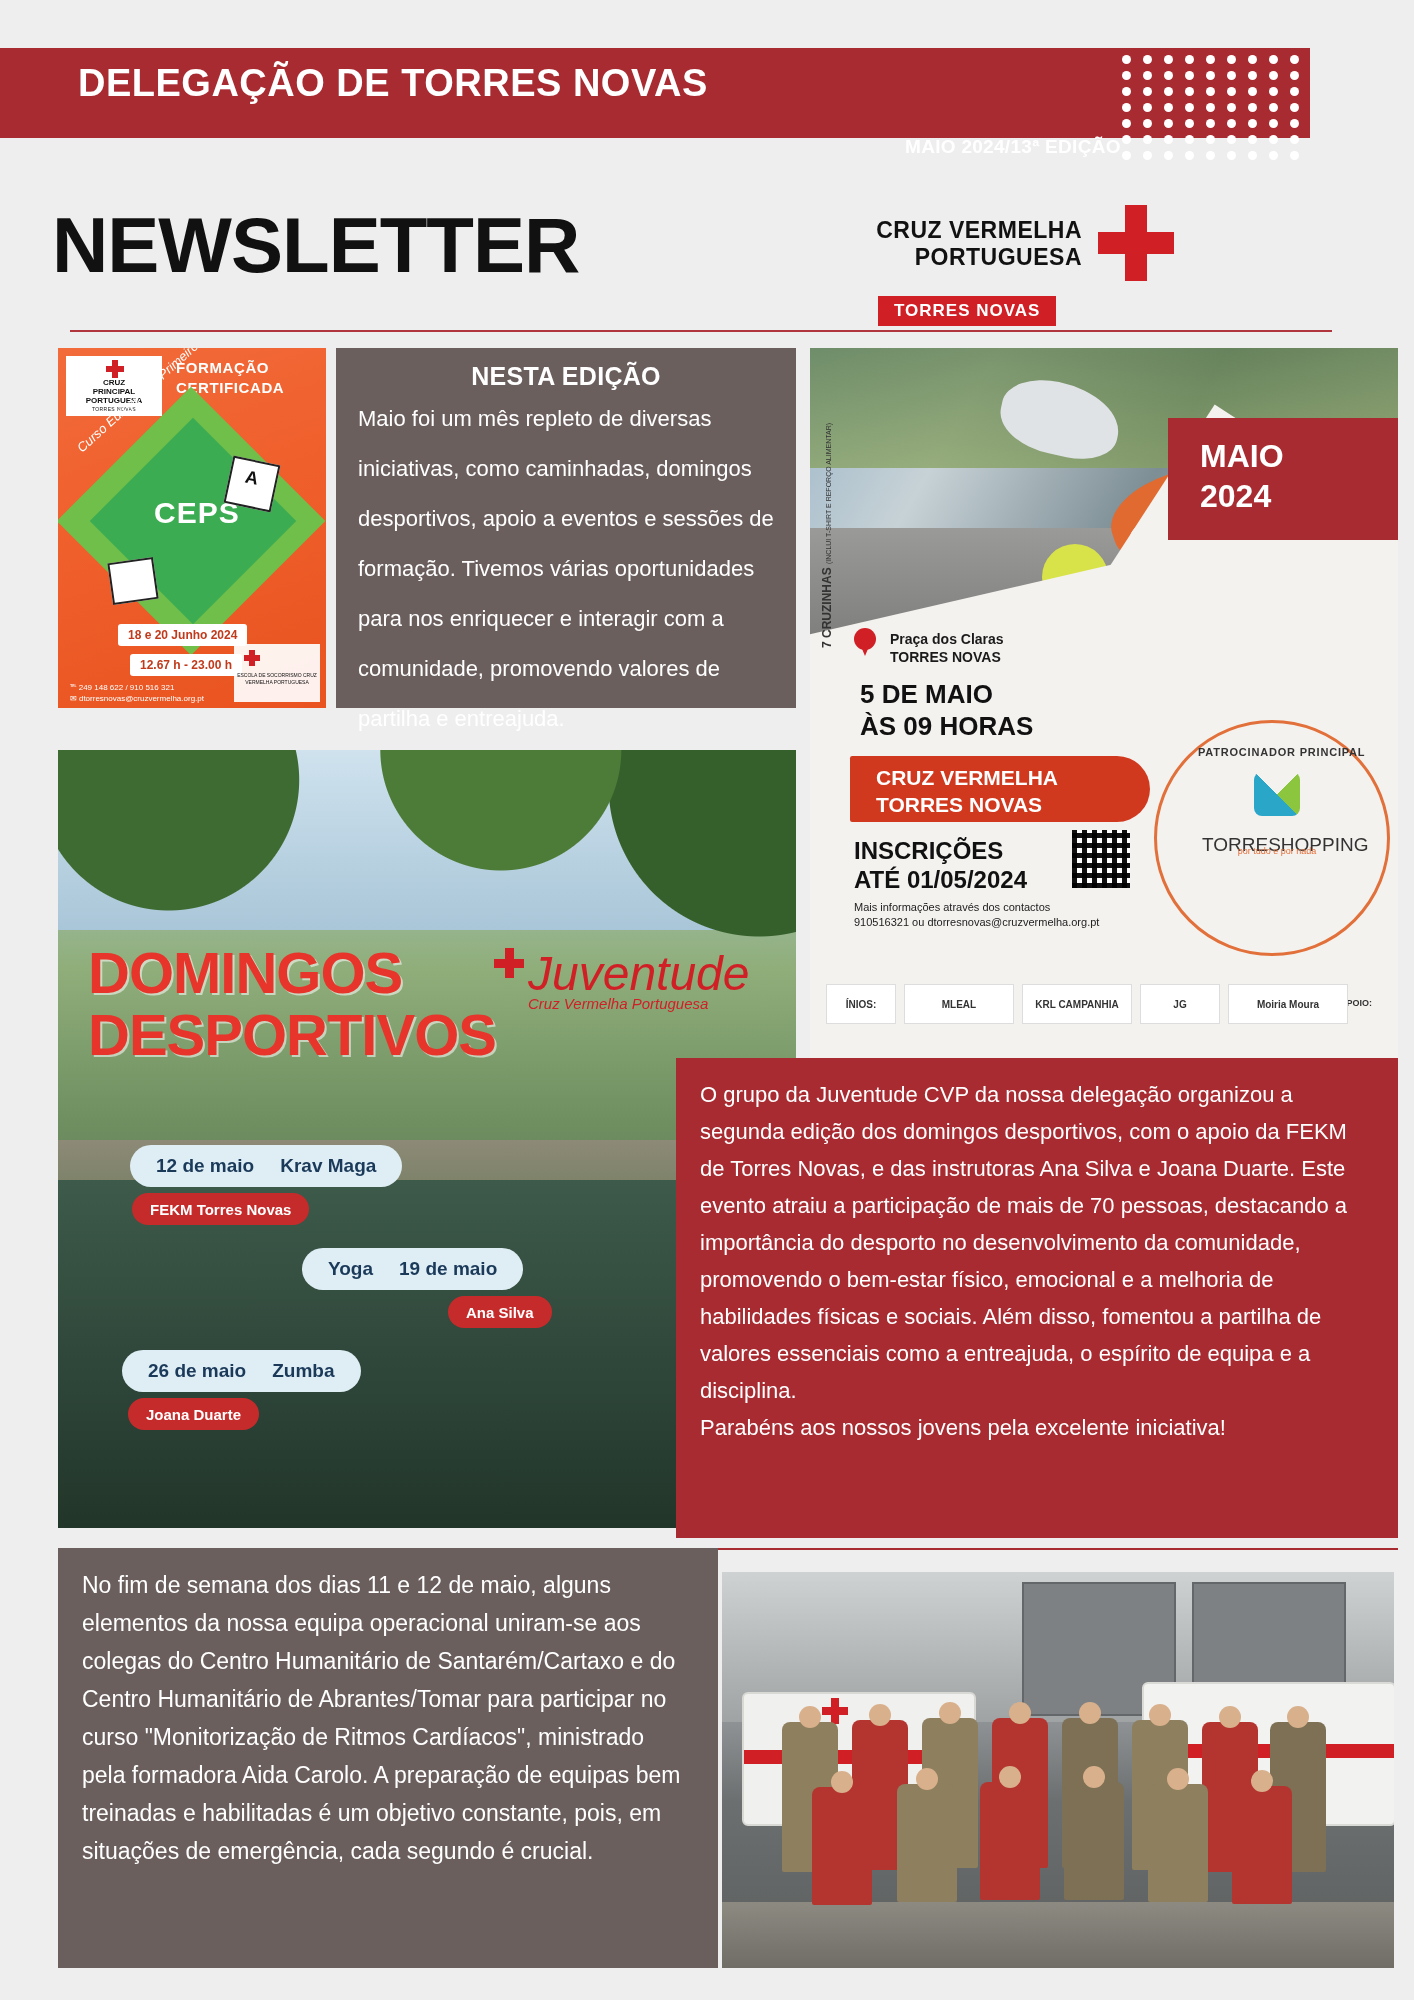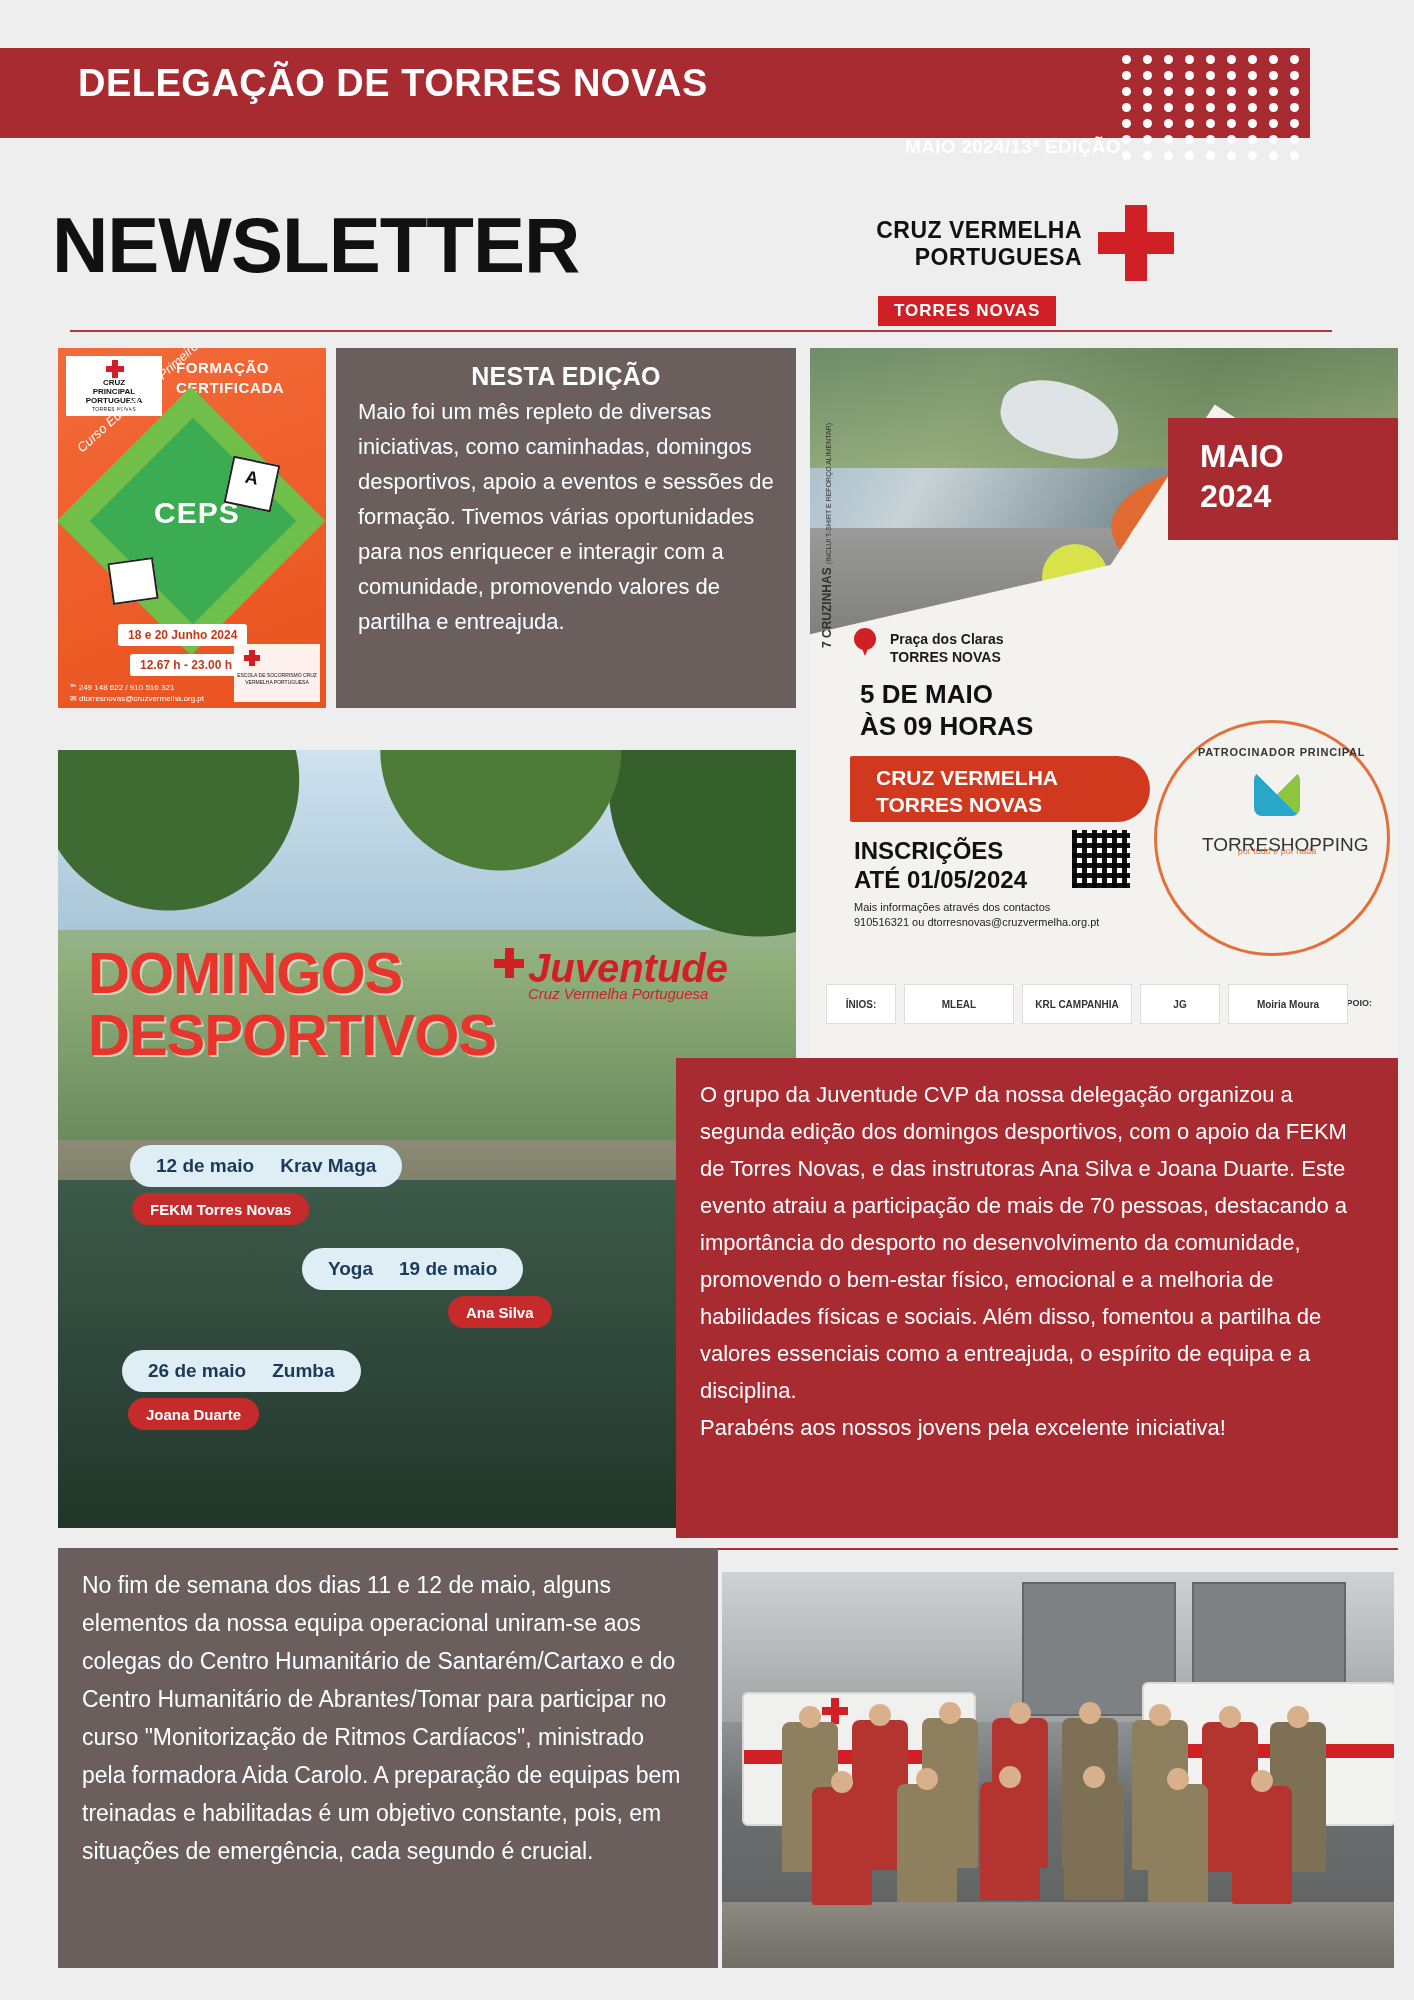--- a/index.html
+++ b/index.html
@@ -247,21 +247,21 @@
   }
   .nesta-title {
     font-size: 25px;
     font-weight: bold;
     text-align: center;
     margin-bottom: 3px;
     letter-spacing: 0.3px;
   }
   .nesta-text {
     font-size: 22px;
-    line-height: 35px;
+    line-height: 50px;
   }
 
   
   .poster-caminhada {
     position: absolute;
     left: 810px; top: 348px;
     width: 588px;
     height: 710px;
     background: #f4f2ef;
     overflow: hidden;
@@ -515,23 +515,23 @@
     letter-spacing: -1px;
     text-shadow: 2px 2px 0 rgba(255,255,255,0.55);
   }
   .juventude {
     position: absolute;
     left: 470px; top: 196px;
     width: 240px;
     color: #d11f26;
   }
   .juventude .j {
-    font-size: 40px;
+    font-size: 48px;
     font-style: italic;
-    font-weight: bold;
+    font-weight: normal;
   }
   .juventude .sub {
     font-size: 15px;
     font-style: italic;
     margin-top: -6px;
   }
   .juventude .cross {
     position: absolute;
     left: -34px; top: 2px;
     width: 30px; height: 30px;

